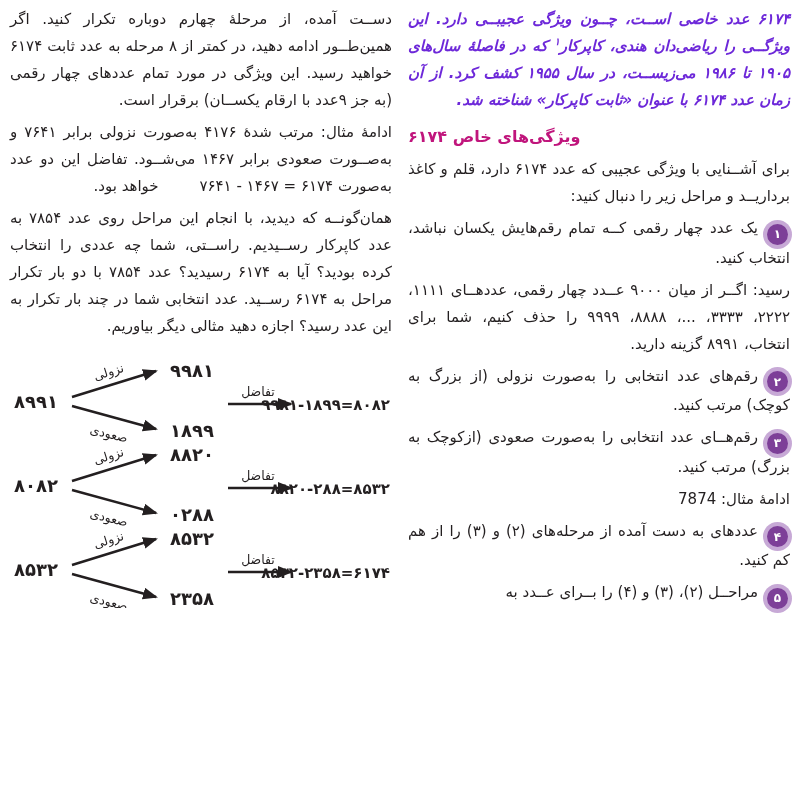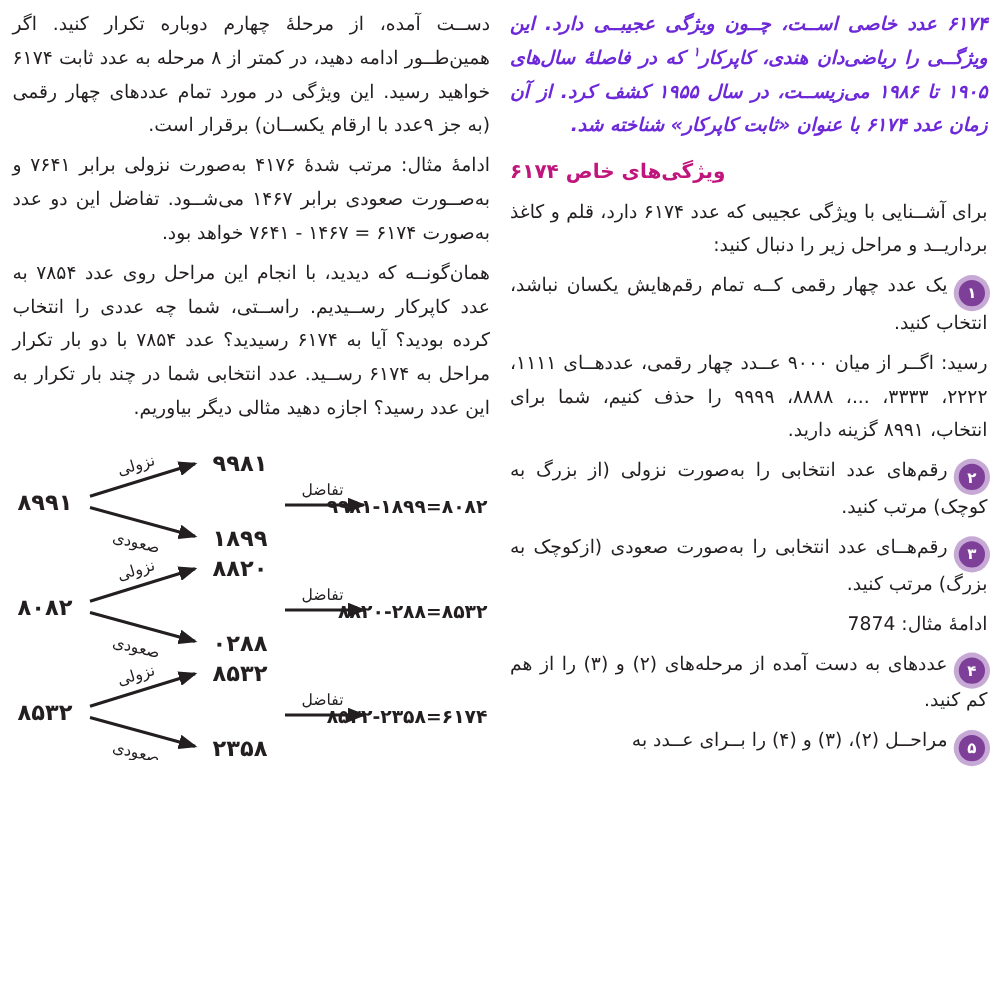--- a/index.html
+++ b/index.html
@@ -11,21 +11,21 @@
   }
   .col{width:382px;flex:0 0 382px;}
   .page p{margin:0 0 5px 0;font-size:15px;line-height:27px;text-align:justify;}
   .intro{color:#6d28d9;font-weight:bold;font-size:16px;line-height:29px;font-style:italic;}
   .intro sup{font-size:10px;line-height:0;}
   .heading{
     color:#c0157c;font-size:16px;font-weight:bold;
     margin:10px 0 6px 0;line-height:26px;text-align:left;
   }
   b{font-weight:normal;}
-  .eq{direction:ltr;unicode-bidi:isolate;}
+  .eq{direction:ltr;unicode-bidi:isolate;margin-left:36px;}
   .step{margin:0 0 3px 0;}
   .badge{
     display:inline-flex;align-items:center;justify-content:center;
     width:21px;height:21px;border-radius:50%;
     background:#7d3f98;color:#ffffff;
     box-shadow:0 0 0 4px #c7a9d6;
     font-size:12px;font-weight:bold;line-height:1;
     margin-left:9px;margin-right:2px;vertical-align:-5px;
   }
   .diagram-wrap{margin:6px 0 8px 0;direction:ltr;}

